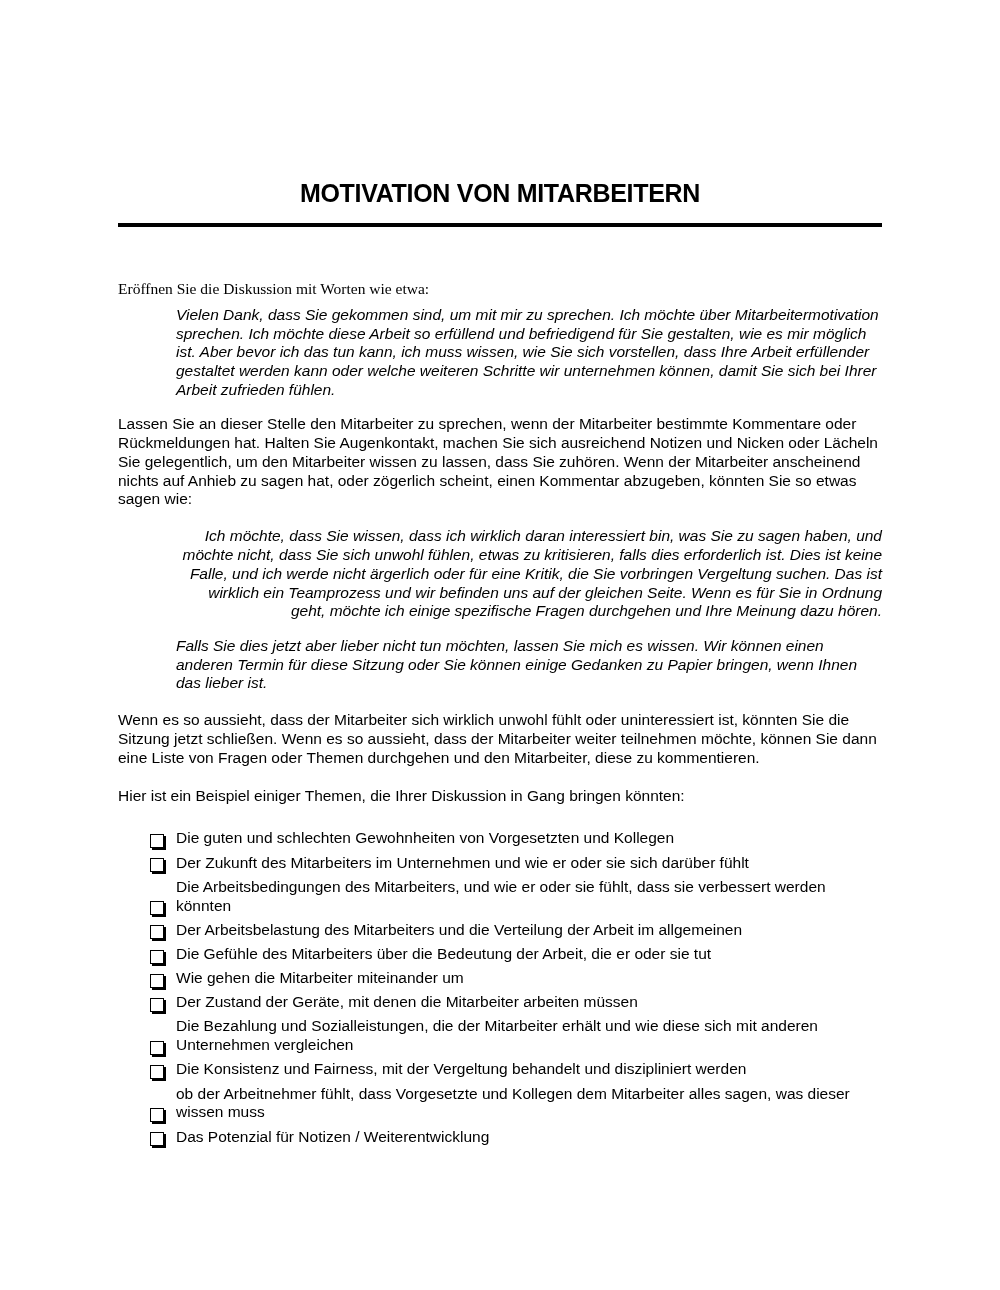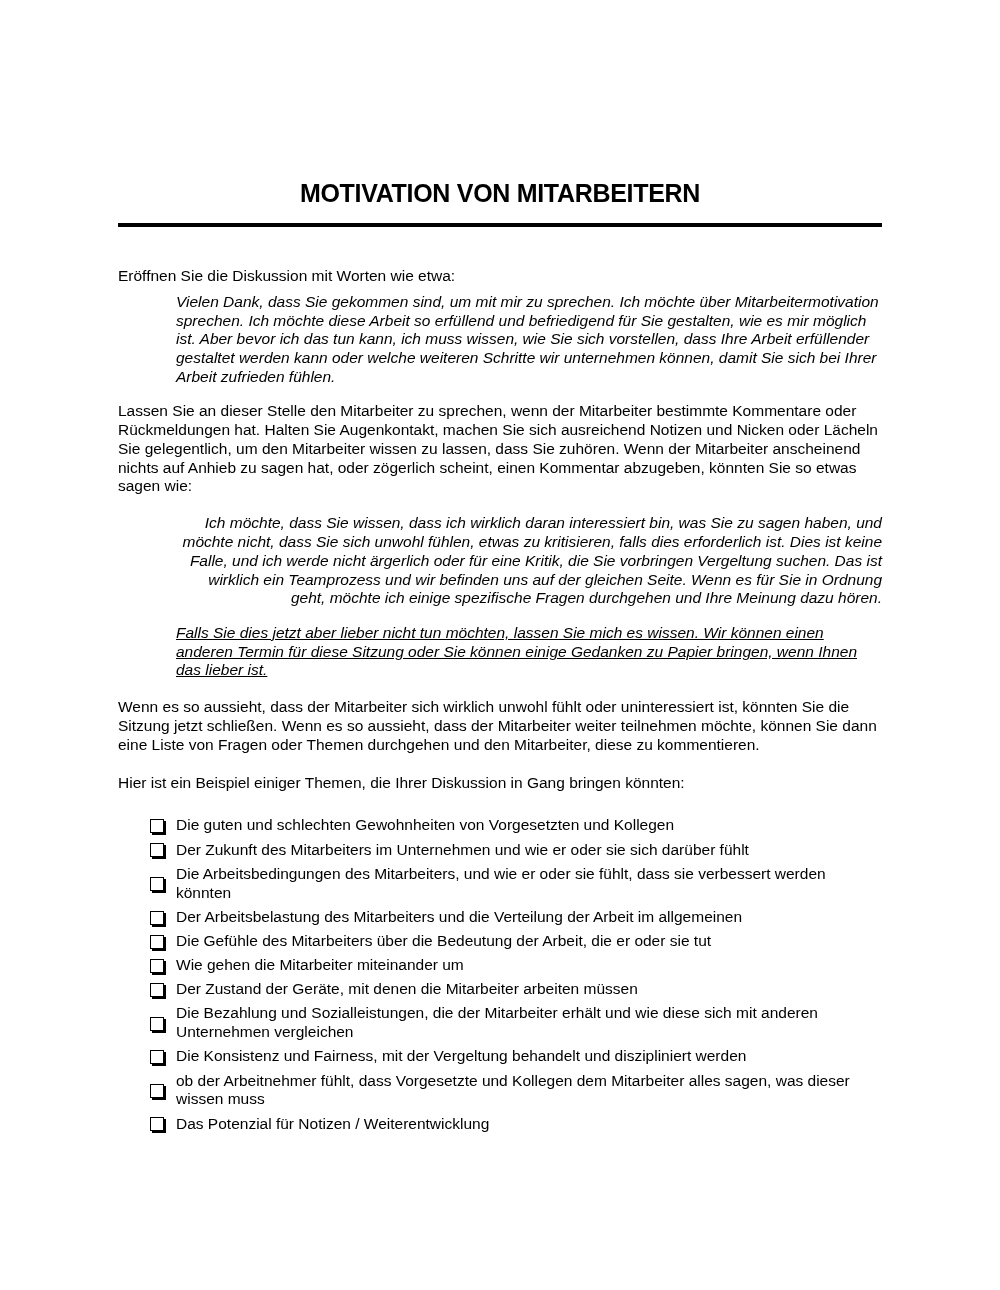--- a/index.html
+++ b/index.html
@@ -1,30 +1,30 @@
 <!DOCTYPE html>
 <html><head>
 <meta charset="utf-8">
 <style>
   html, body { margin: 0; padding: 0; background: #ffffff; }
   body { width: 1000px; height: 1290px; position: relative; font-family: "Liberation Sans", sans-serif; color: #000; }
   .page { position: absolute; left: 118px; top: 148px; width: 764px; }
   .title { text-align: center; font-weight: bold; font-size: 25px; line-height: 30px; letter-spacing: -0.3px; margin: 0; }
   .rule { height: 4px; background: #000; margin-top: 15px; width: 764px; }
   .p { font-size: 15.5px; line-height: 18.8px; margin: 0; }
-  .intro { margin-top: 40px; }
+  .intro { margin-top: 53px; font-family: Liberation Serif, serif; }
   .quote { margin-left: 58px; font-style: italic; font-size: 15.5px; line-height: 18.8px; }
   .q1 { margin-top: 7px; }
   .para2 { margin-top: 12px; }
   .q2 { margin-top: 18px; text-align: right; }
-  .q3 { margin-top: 2px; text-decoration: underline; }
+  .q3 { margin-top: 2px; }
   .para3 { margin-top: 18px; }
   .para4 { margin-top: 19px; }
   ul.checklist { list-style: none; margin: 24px 0 0 0; padding: 0; }
-  ul.checklist li { display: flex; align-items: center; font-size: 15.5px; line-height: 18.8px; margin-bottom: 5.4px; margin-left: 32px; }
+  ul.checklist li { display: flex; align-items: flex-end; font-size: 15.5px; line-height: 18.8px; margin-bottom: 5.4px; margin-left: 32px; }
   .cb { flex: 0 0 auto; width: 12px; height: 12px; border: 1.5px solid #000; box-shadow: 2px 2px 0 #000; margin-top: 1px; margin-right: 12px; background: #fff; }
   .li-text { width: 690px; }
 </style>
 </head>
 <body>
 
 <div class="page">
   <h1 class="title">
     <br>
     <span>MOTIVATION VON MITARBEITERN</span>

